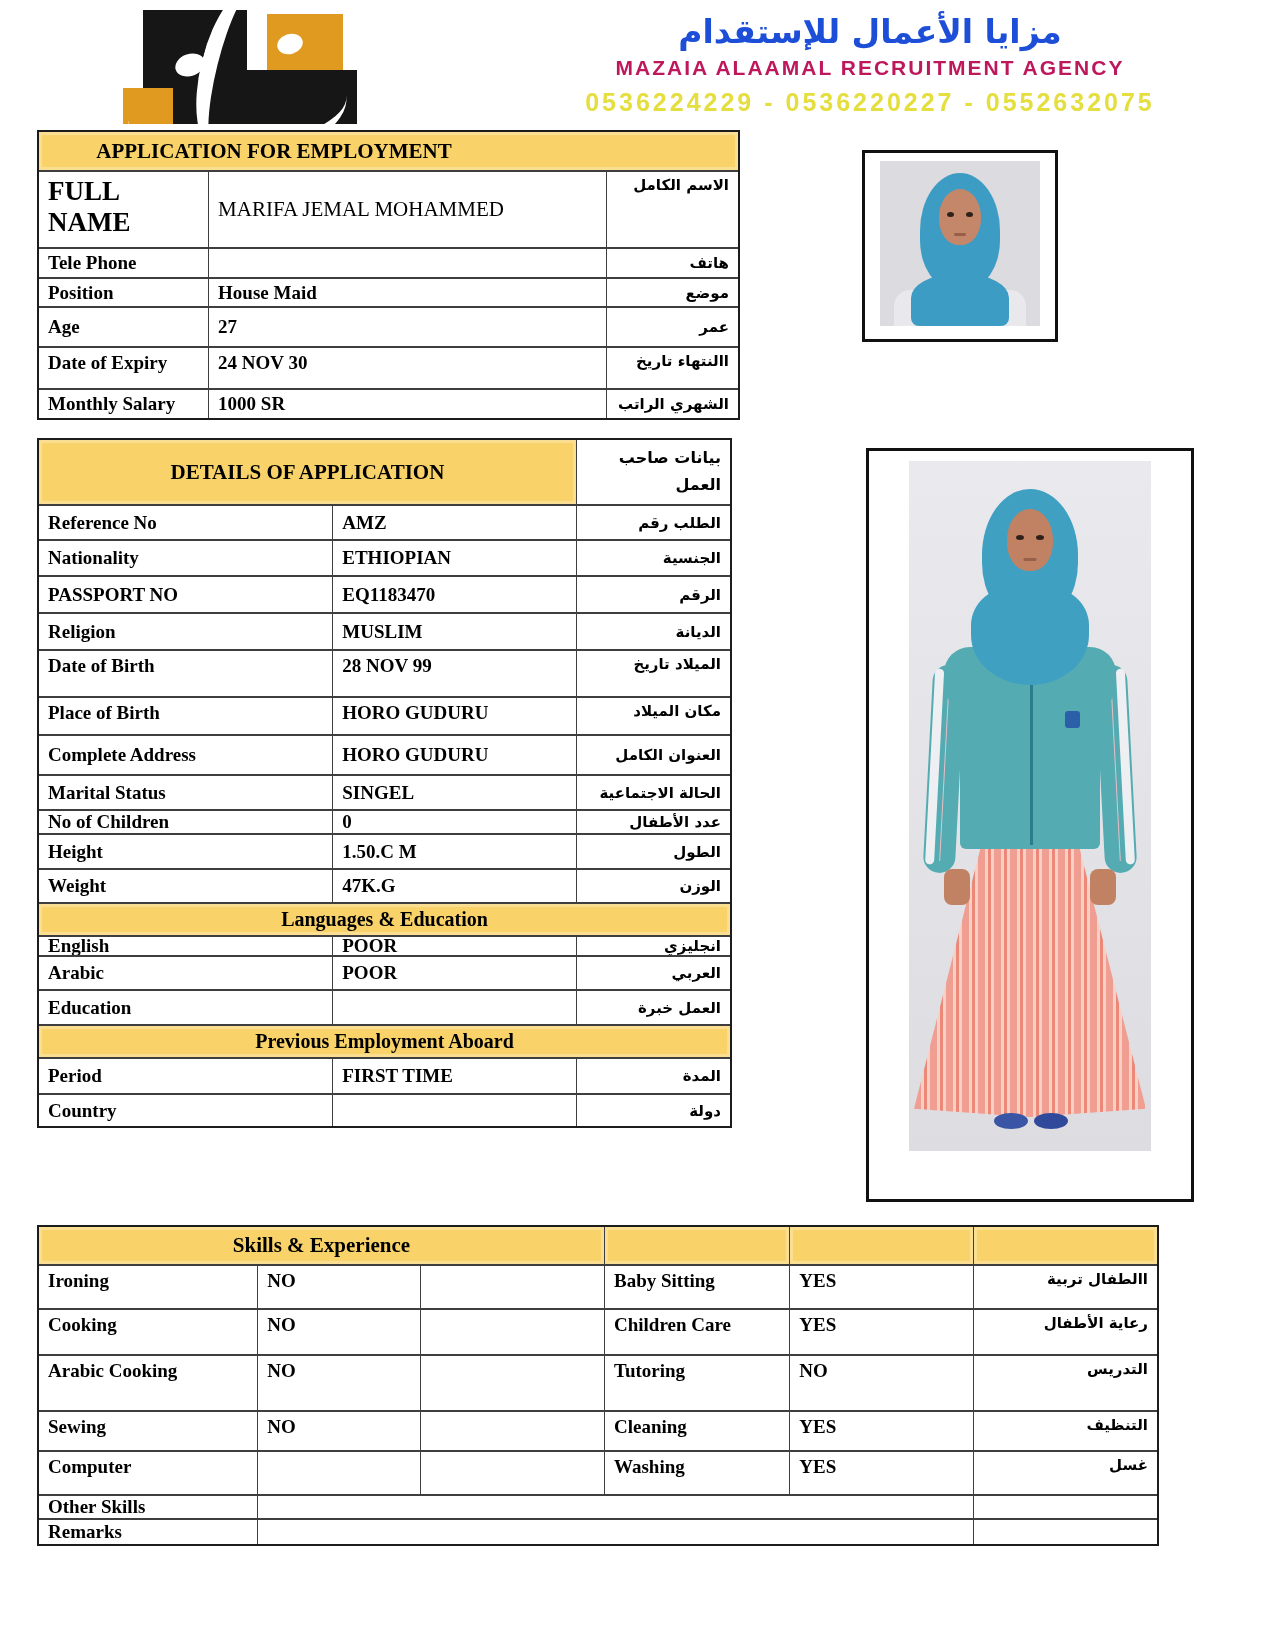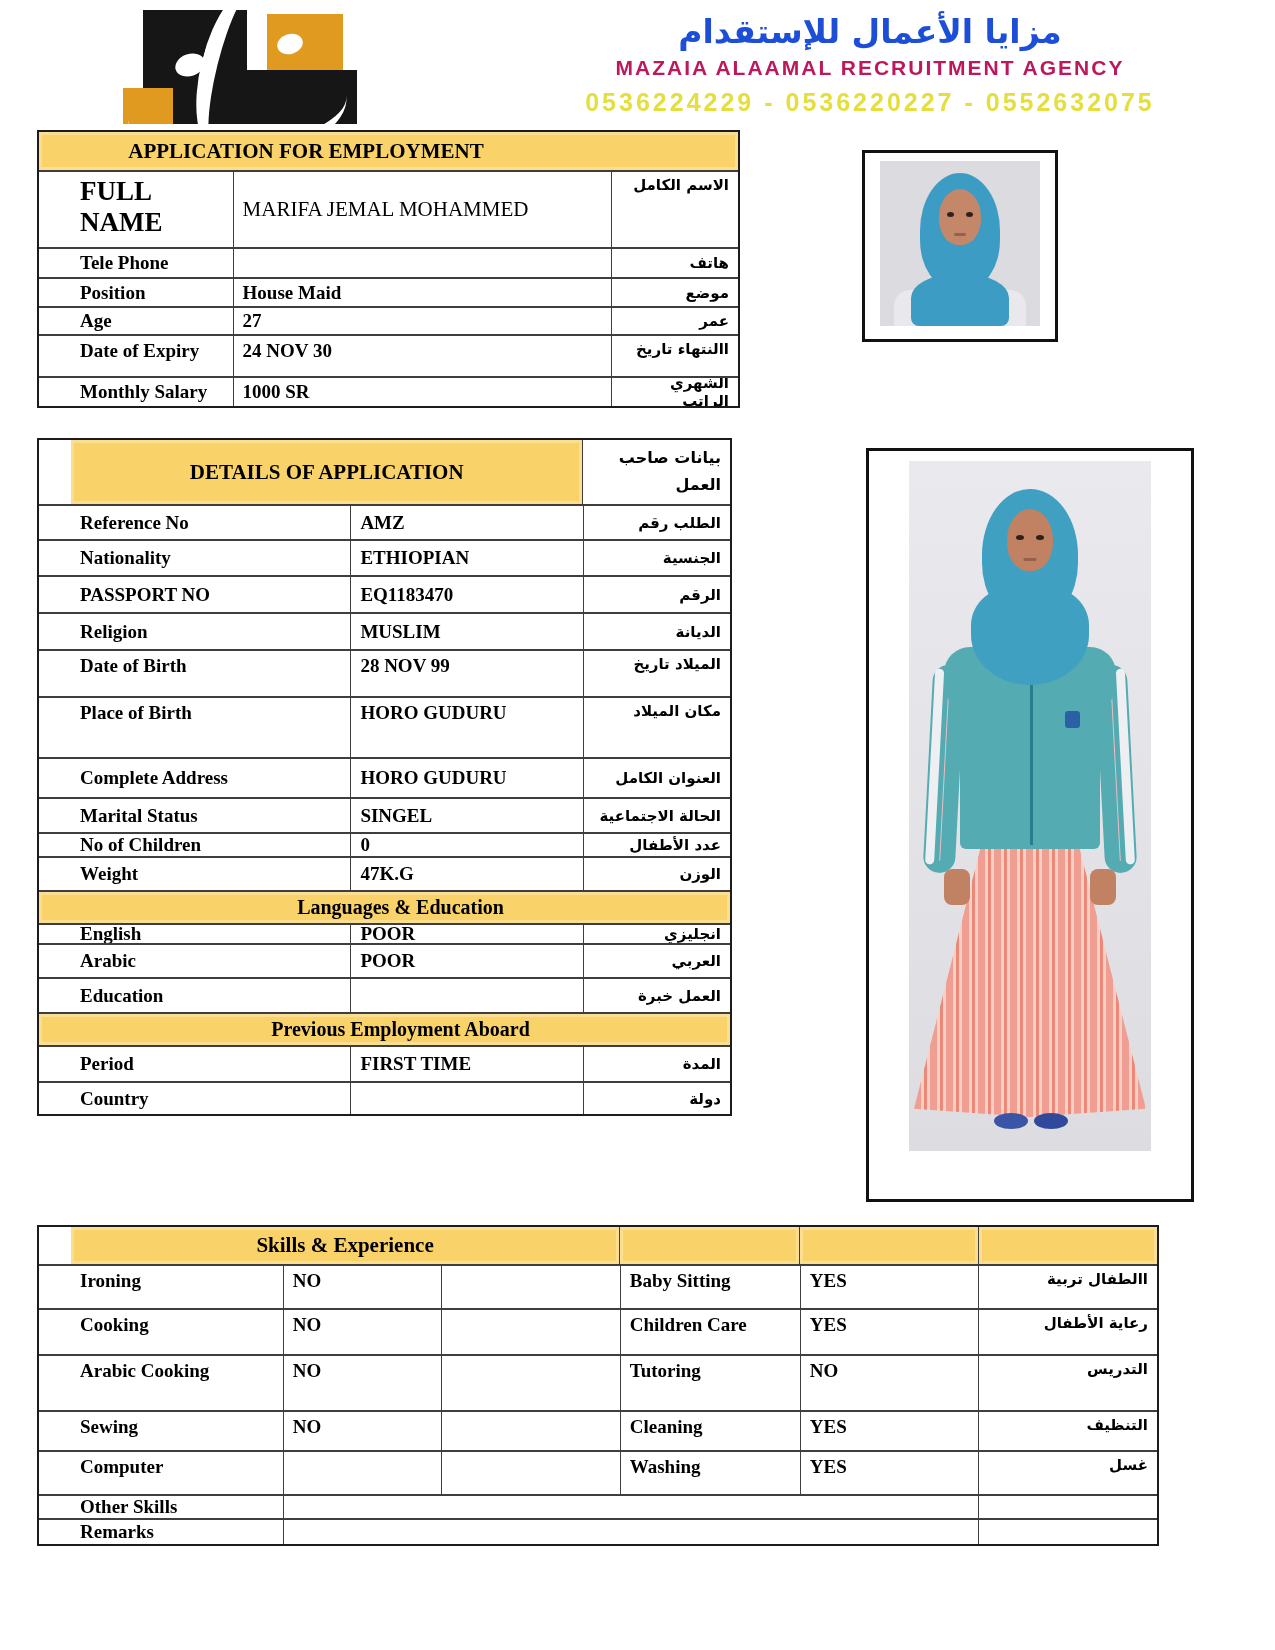--- a/index.html
+++ b/index.html
@@ -26,21 +26,21 @@
   .agency-en { font-size:21px; font-weight:bold; color:#be185d; letter-spacing:2px; margin-top:4px;
                font-family:"Liberation Sans","DejaVu Sans",sans-serif; }
   .agency-ph { font-size:25px; font-weight:bold; color:#E4DE3F; letter-spacing:3px; margin-top:8px;
                font-family:"Liberation Sans","DejaVu Sans",sans-serif; }
 
   
   .tbl { position:absolute; border:2px solid #1c1c1c; background:#fff; }
   .row { display:flex; width:100%; }
   .row + .row { border-top:2px solid #3e3e3e; }
   .cell { border-left:1.5px solid #3e3e3e; padding:2px 9px; display:flex; align-items:center; overflow:hidden; }
-  .cell:first-child { border-left:none;margin-left:32px; }
+  .cell:first-child { border-left:none; }
   .lbl { font-weight:bold; font-size:19px; }
   .val { font-weight:bold; font-size:19px; }
   .ar  { direction:rtl; font-weight:bold; font-size:15px; font-family:"DejaVu Sans","Liberation Sans",sans-serif; }
   .top { align-items:flex-start; padding-top:4px; }
   .yellow { background:#F9D36A; box-shadow: inset 0 0 0 3px rgba(255,255,255,0.28); }
   .hdr-title { font-weight:bold; font-size:21px; justify-content:center; }
 
   
   .t1 { left:37px; top:130px; width:703px; }
   .t1 .c1 { width:170px; } .t1 .c2 { width:400px; } .t1 .c3 { width:133px; }
@@ -135,21 +135,21 @@
     <div class="row" style="height:30px">
       <div class="cell c1 lbl">Tele Phone</div>
       <div class="cell c2 val"></div>
       <div class="cell c3 ar">هاتف</div>
     </div>
     <div class="row" style="height:29px">
       <div class="cell c1 lbl">Position</div>
       <div class="cell c2 val">House Maid</div>
       <div class="cell c3 ar">موضع</div>
     </div>
-    <div class="row" style="height:28px">
+    <div class="row" style="height:40px">
       <div class="cell c1 lbl">Age</div>
       <div class="cell c2 val">27</div>
       <div class="cell c3 ar">عمر</div>
     </div>
     <div class="row" style="height:42px">
       <div class="cell c1 lbl top">Date of Expiry</div>
       <div class="cell c2 val top">24 NOV 30</div>
       <div class="cell c3 ar top">االنتهاء تاريخ</div>
     </div>
     <div class="row" style="height:30px">
@@ -191,39 +191,44 @@
     <div class="row" style="height:37px">
       <div class="cell c1 lbl">Religion</div>
       <div class="cell c2 val">MUSLIM</div>
       <div class="cell c3 ar">الديانة</div>
     </div>
     <div class="row" style="height:47px">
       <div class="cell c1 lbl top">Date of Birth</div>
       <div class="cell c2 val top">28 NOV 99</div>
       <div class="cell c3 ar top">الميلاد تاريخ</div>
     </div>
-    <div class="row" style="height:61px">
+    <div class="row" style="height:38px">
       <div class="cell c1 lbl top">Place of Birth</div>
       <div class="cell c2 val top">HORO GUDURU</div>
       <div class="cell c3 ar top">مكان الميلاد</div>
     </div>
     <div class="row" style="height:40px">
       <div class="cell c1 lbl">Complete Address</div>
       <div class="cell c2 val">HORO GUDURU</div>
       <div class="cell c3 ar">العنوان الكامل</div>
     </div>
     <div class="row" style="height:35px">
       <div class="cell c1 lbl">Marital Status</div>
       <div class="cell c2 val">SINGEL</div>
       <div class="cell c3 ar">الحالة الاجتماعية</div>
     </div>
     <div class="row" style="height:24px">
       <div class="cell c1 lbl">No of Children</div>
       <div class="cell c2 val">0</div>
       <div class="cell c3 ar">عدد الأطفال</div>
+    </div>
+    <div class="row" style="height:35px">
+      <div class="cell c1 lbl">Height</div>
+      <div class="cell c2 val">1.50.C M</div>
+      <div class="cell c3 ar">الطول</div>
     </div>
     <div class="row" style="height:34px">
       <div class="cell c1 lbl">Weight</div>
       <div class="cell c2 val">47K.G</div>
       <div class="cell c3 ar">الوزن</div>
     </div>
     <div class="row yellow" style="height:33px">
       <div class="cell bar" style="border-left:none">Languages &amp; Education</div>
     </div>
     <div class="row" style="height:20px">

